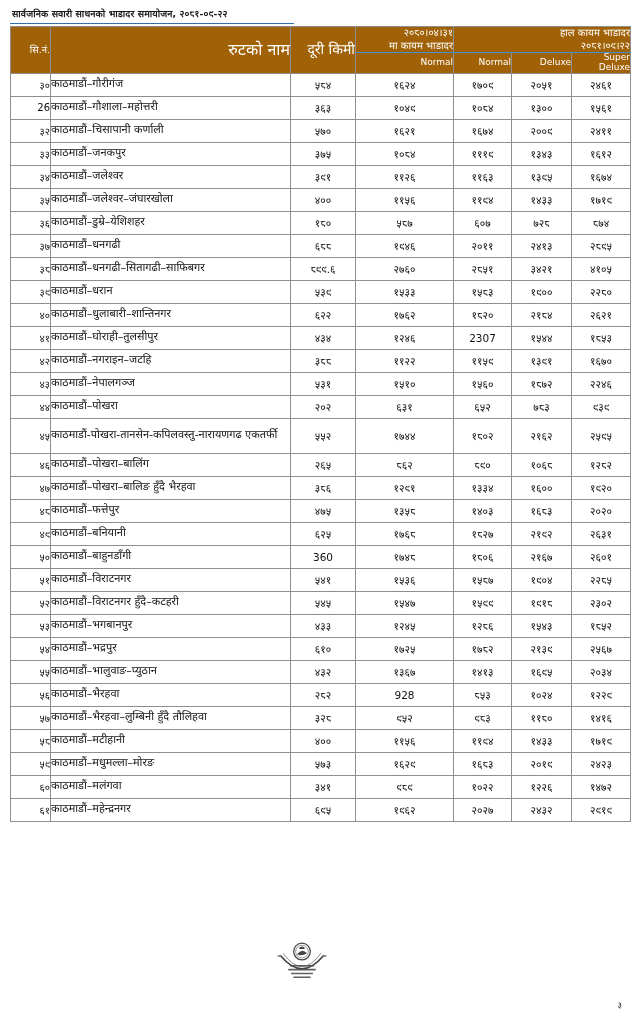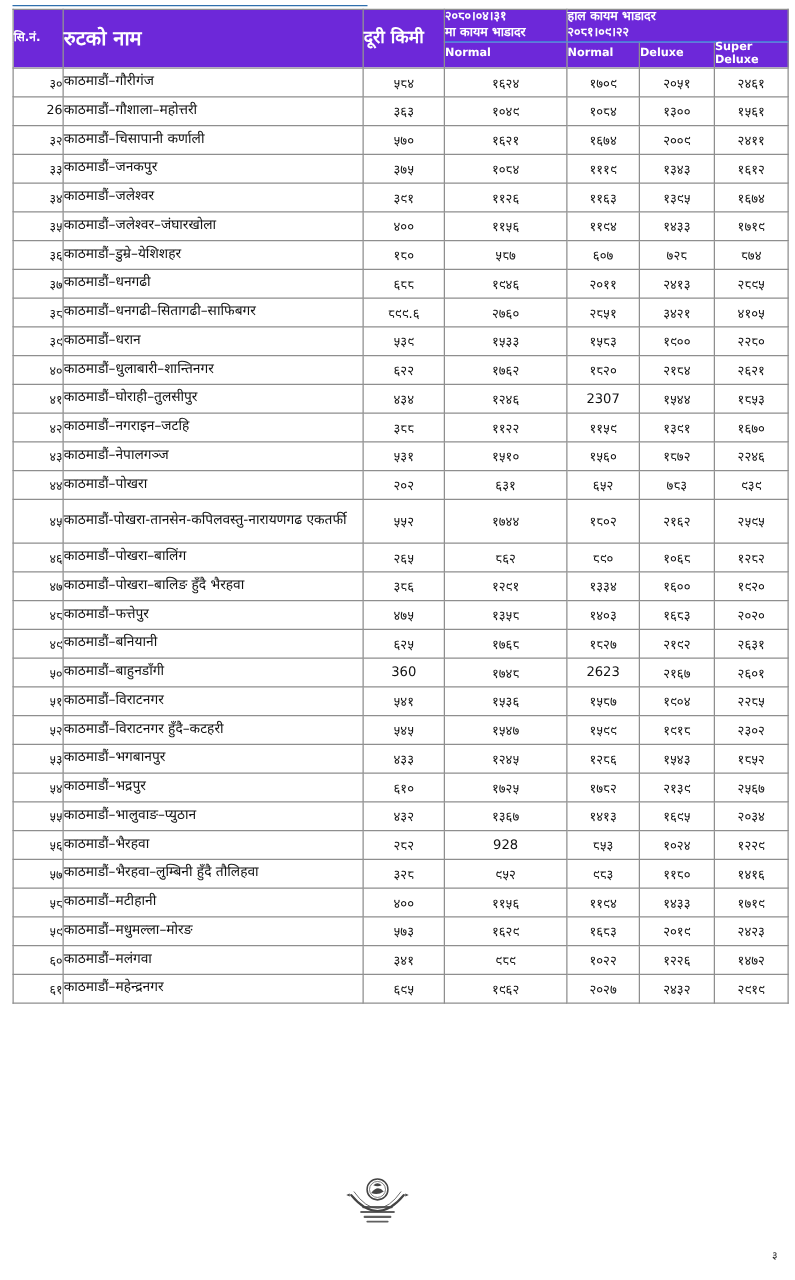--- a/index.html
+++ b/index.html
@@ -47,25 +47,25 @@
     table-layout: fixed;
     width: 620px;
     margin-left: 2px;
   }
   table.fare td, table.fare th {
     border: 1px solid #8e8e8e;
     padding: 0;
   }
 
   thead th {
-    background: #6d28d9;
+    background: #a16207;
     color: #ffffff;
     border: 1px solid #1272bd;
-    font-weight: bold;
-    text-align: left;
+    font-weight: normal;
+    text-align: right;
     vertical-align: middle;
     line-height: 1.25;
   }
   thead th.grp {
     border-bottom: 1px solid #3d93d8;
   }
   th.h-sn      { width: 40px;  font-size: 9.5px; }
   th.h-route   { width: 240px; font-size: 16px; }
   th.h-dist    { width: 65px;  font-size: 14px; }
   th.h-old     { width: 98px;  font-size: 10px; }
@@ -110,20 +110,21 @@
     bottom: 14px;
     font-size: 8.5px;
     color: #222;
   }
 </style>
 </head>
 <body>
 
 <div class="page">
 
+  <div class="doc-title">सार्वजनिक सवारी साधनको भाडादर समायोजन, २०८१-०९-२२</div>
   <div class="title-rule"></div>
 
   <table class="fare">
     <colgroup>
       <col style="width:40px">
         <col style="width:240px">
         <col style="width:65px">
       <col style="width:98px">
         <col style="width:58px">
         <col style="width:60px">
@@ -329,21 +330,21 @@
           <td class="c-num">१७६८</td>
           <td class="c-num">१८२७</td>
           <td class="c-num">२१९२</td>
           <td class="c-num">२६३१</td>
         </tr>
         <tr>
           <td class="c-sn">५०</td>
           <td class="c-route">काठमाडौं–बाहुनडाँगी</td>
           <td class="c-num">360</td>
           <td class="c-num">१७४८</td>
-          <td class="c-num">2623</td>
+          <td class="c-num">१८०६</td>
           <td class="c-num">२१६७</td>
           <td class="c-num">२६०१</td>
         </tr>
         <tr>
           <td class="c-sn">५१</td>
           <td class="c-route">काठमाडौं–विराटनगर</td>
           <td class="c-num">५४१</td>
           <td class="c-num">१५३६</td>
           <td class="c-num">१५८७</td>
           <td class="c-num">१९०४</td>

